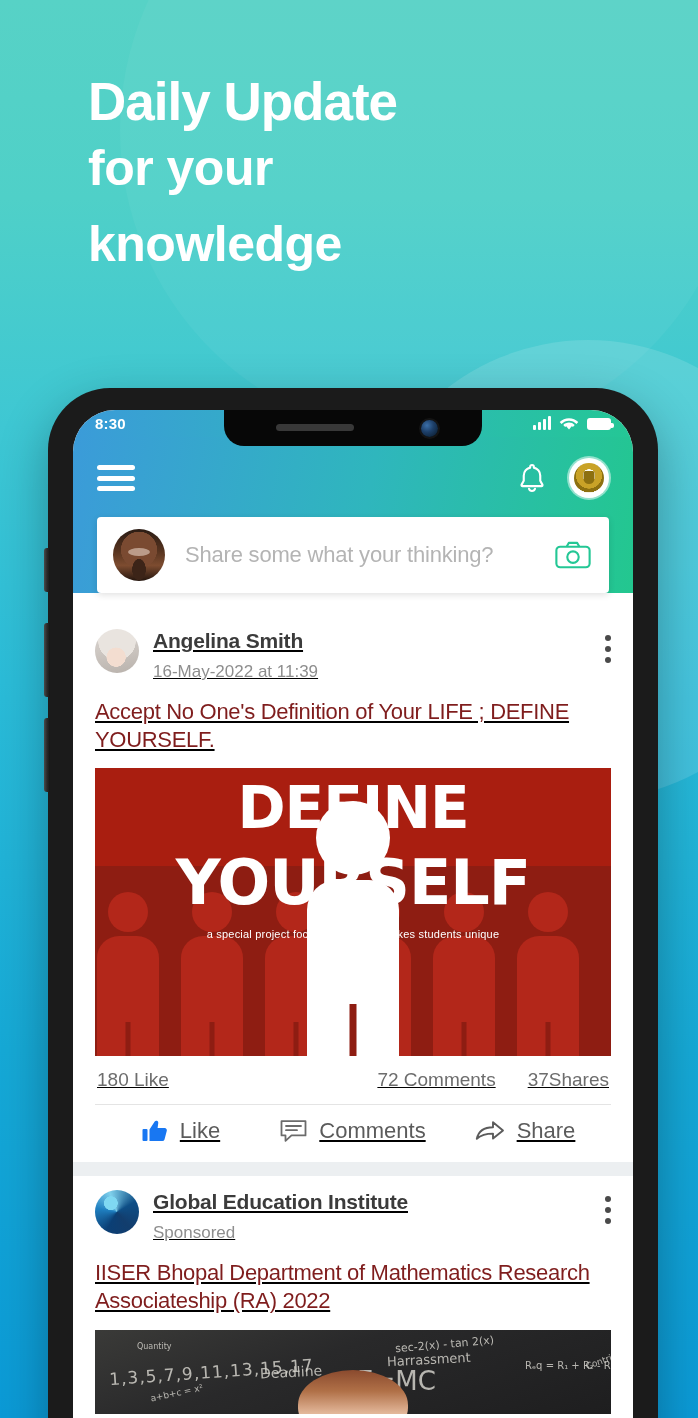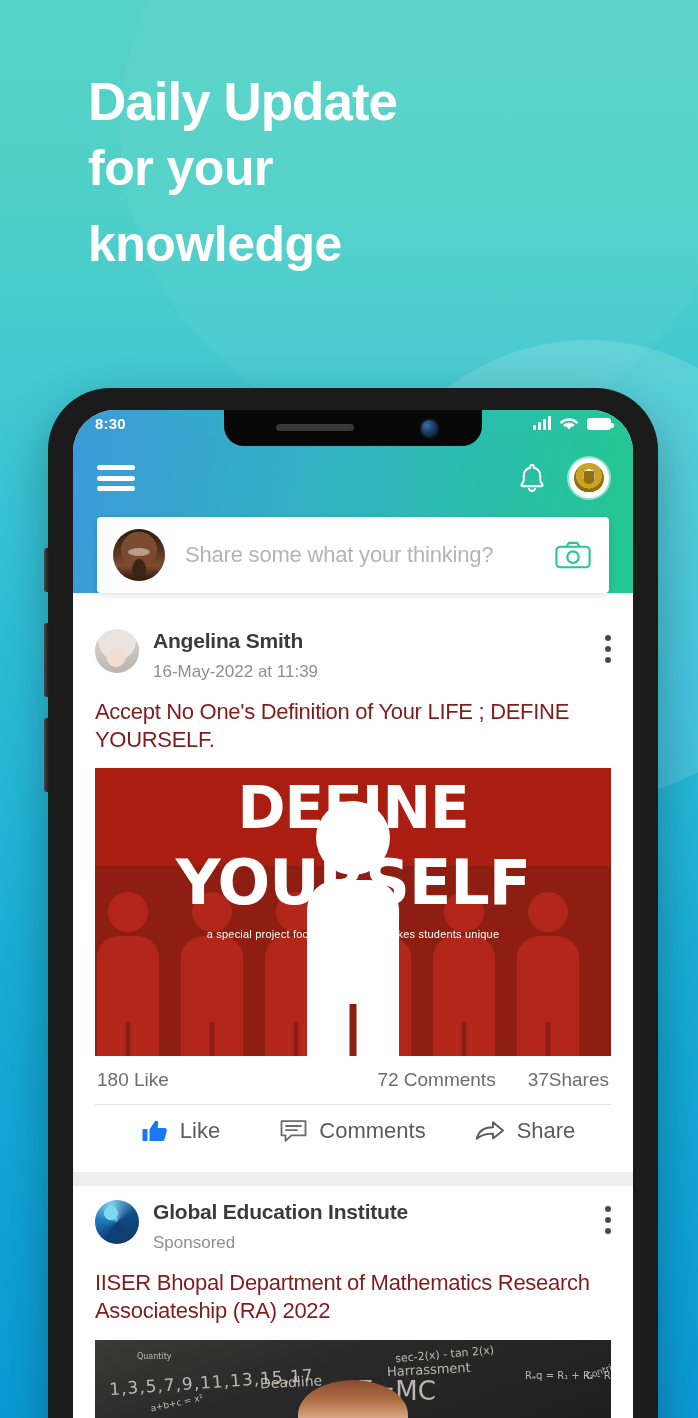--- a/index.html
+++ b/index.html
@@ -116,21 +116,21 @@
   }
   .composer-avatar:after{
     content:""; position:absolute; left:28%; top:36%; width:44%; height:16%;
     background:#f0ded2; border-radius:50%; opacity:.55;
   }
   .composer-ph{ flex:1; color:#b4b4b4; font-size:22px; padding-left:20px; letter-spacing:-.2px;}
   .cam{ width:36px; height:28px; flex:none; }
 
   
   .feed{ background:#eceff1; }
-  .post{ background:#fff; padding:14px 22px 14px 22px; }
+  .post{ background:#fff; padding:14px 22px 4px 22px;text-decoration:underline; }
   .post-head{ display:flex; align-items:flex-start; }
   .p-avatar{ width:44px; height:44px; border-radius:50%; flex:none; }
   .av-angelina{
     background:
       radial-gradient(circle at 48% 64%, #f3ddd0 0 26%, transparent 27%),
       radial-gradient(circle at 50% 28%, #e9e4df 0 48%, transparent 49%),
       linear-gradient(170deg,#d9d4cf 0%,#cfc9c4 40%,#b9b2ac 100%);
   }
   .av-global{
     background:

